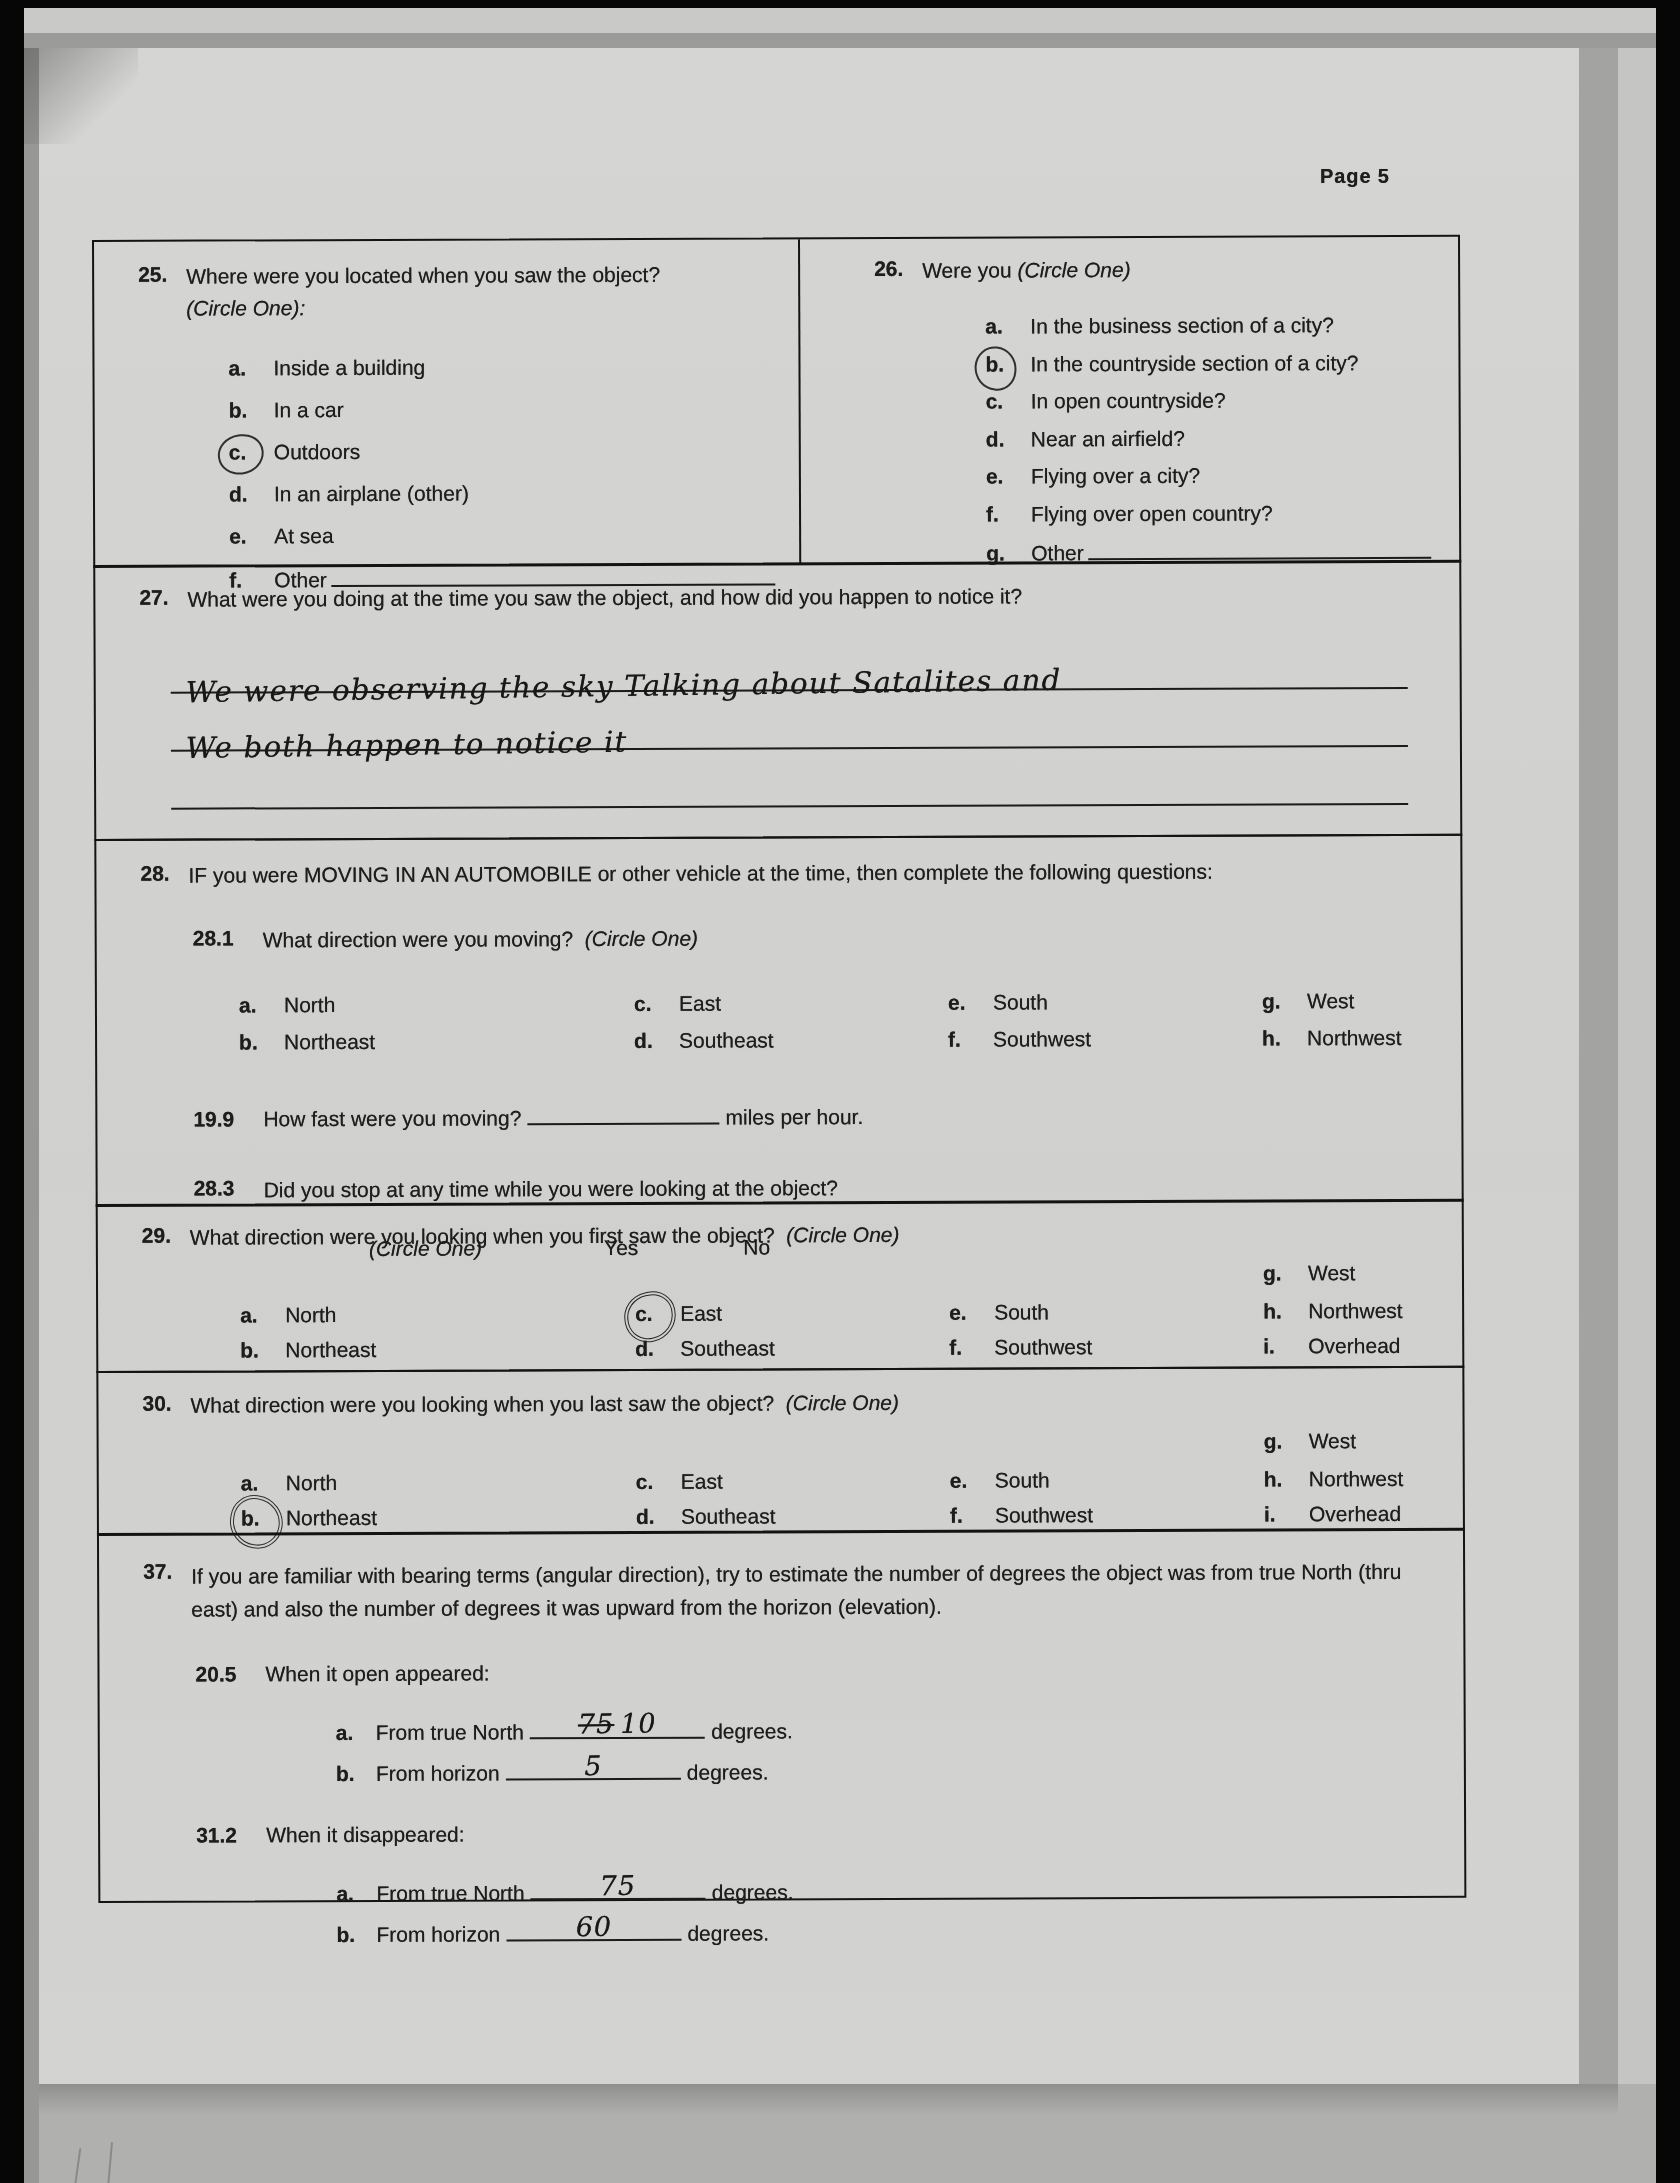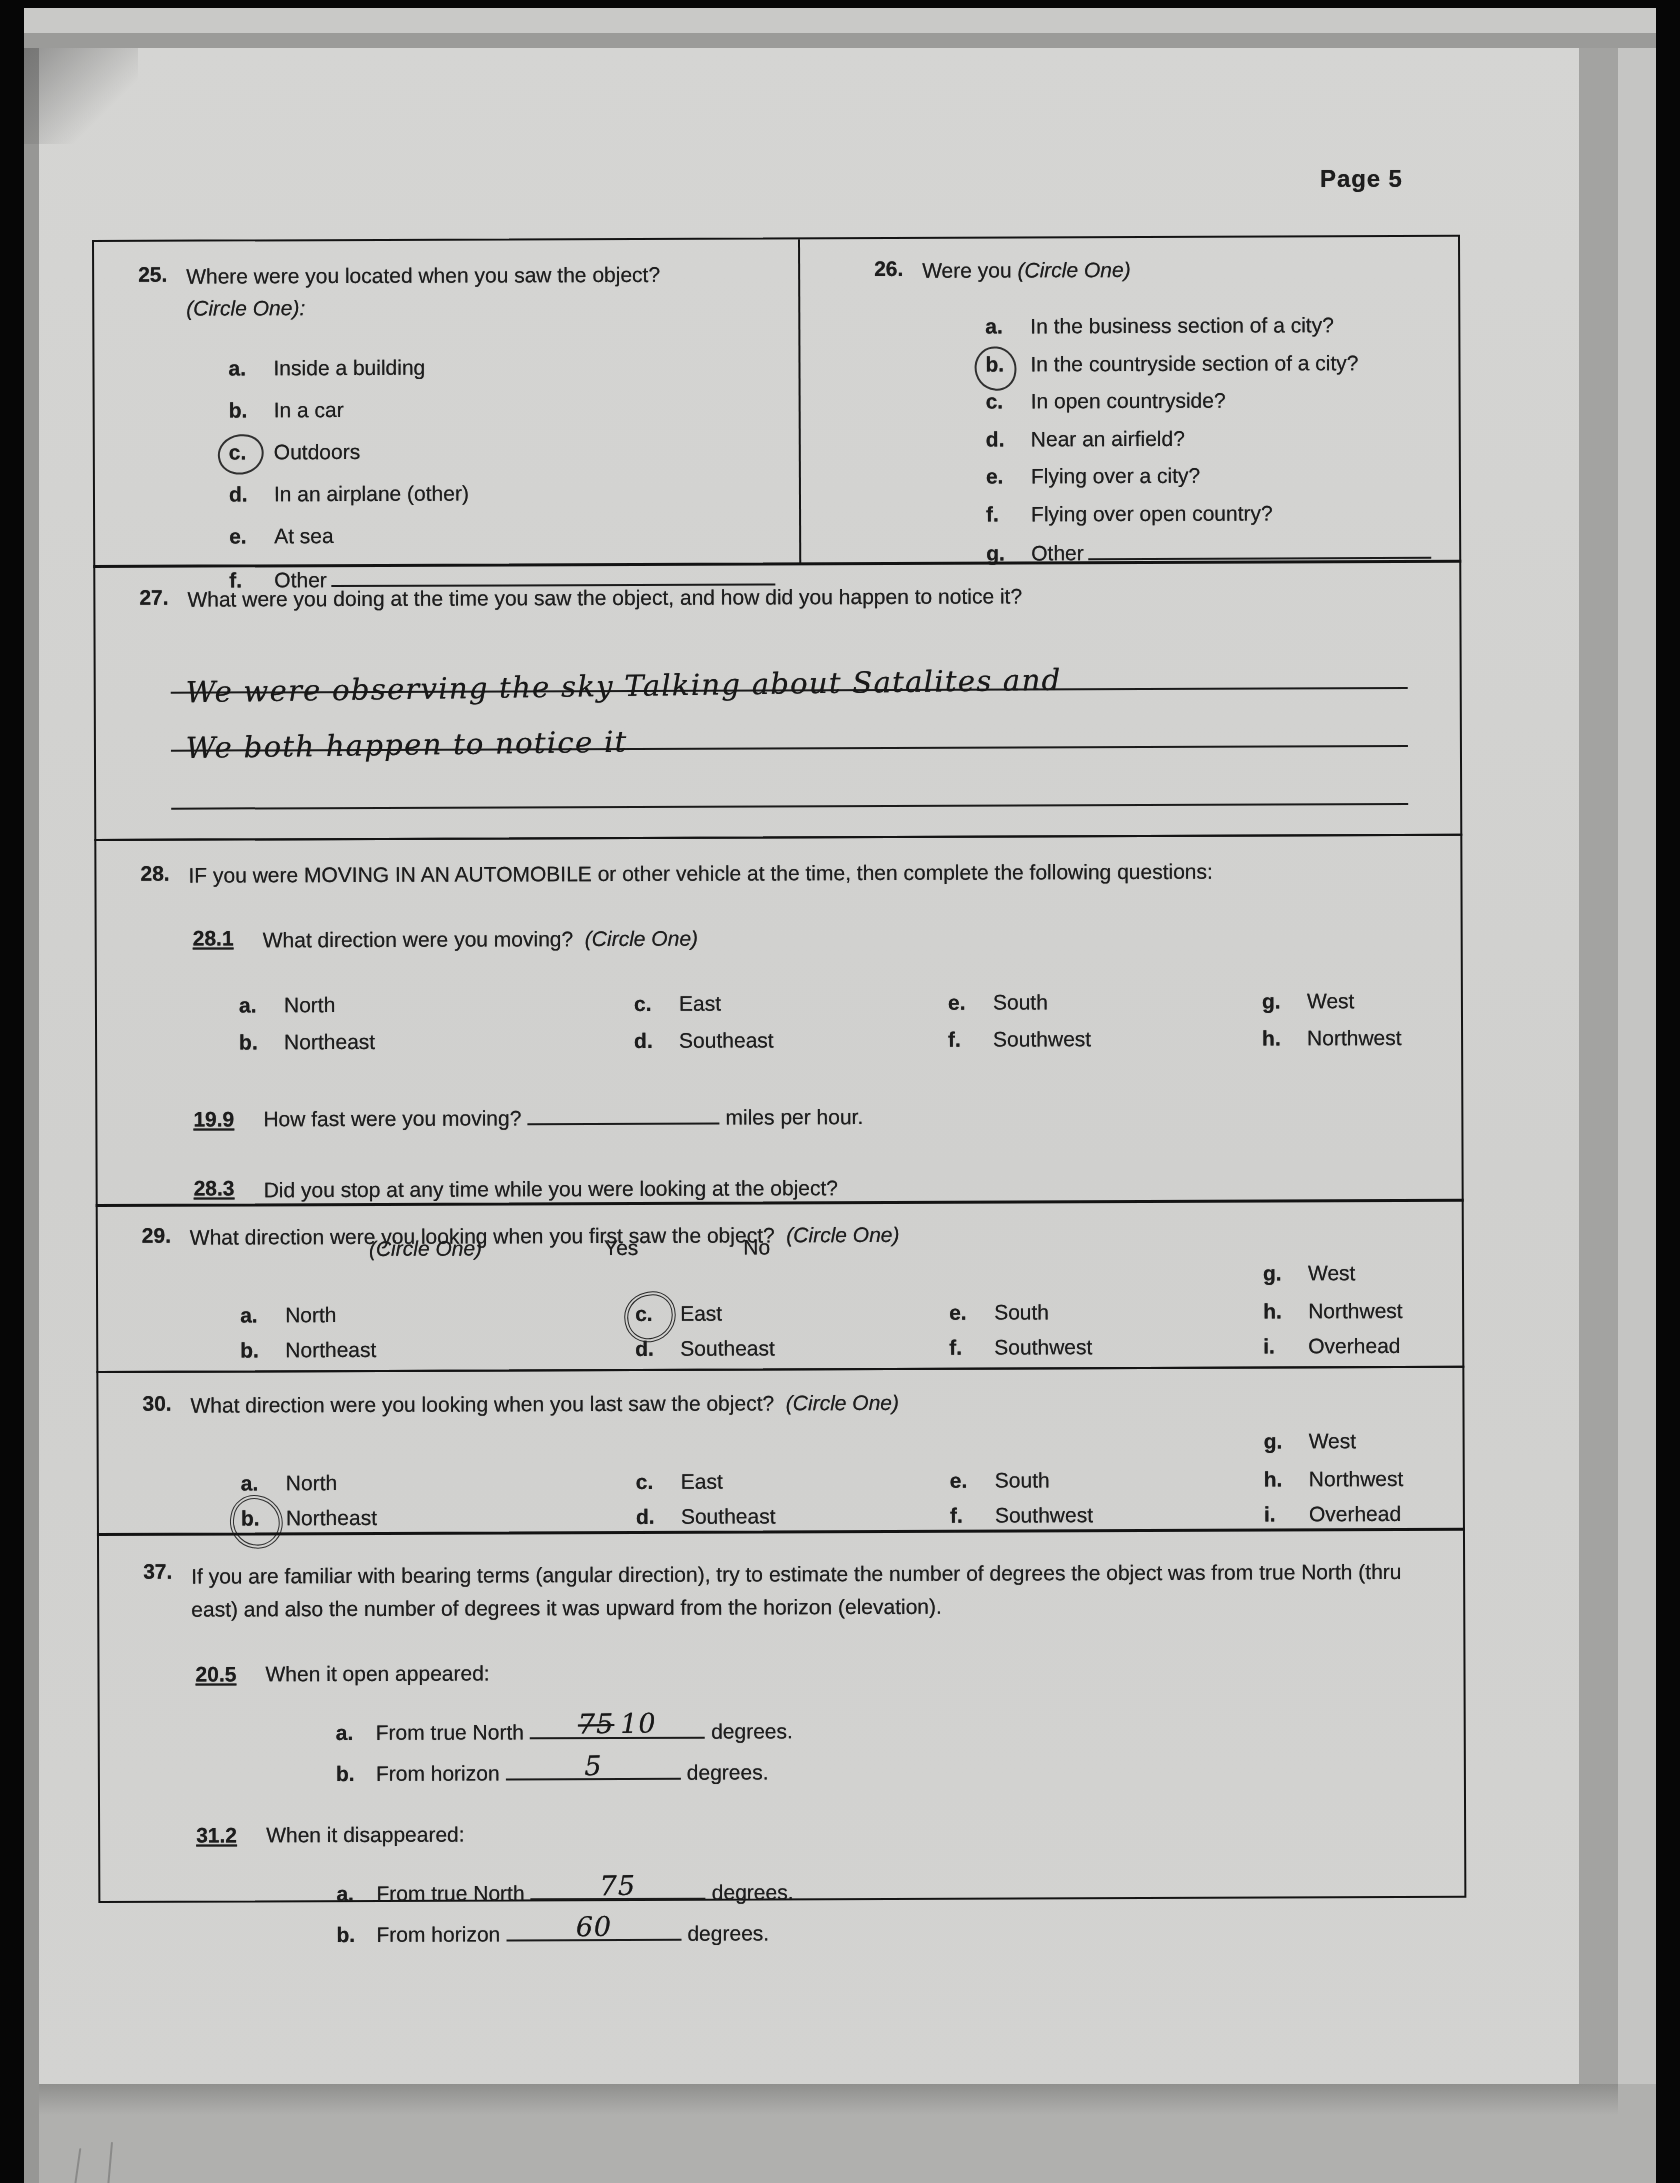--- a/index.html
+++ b/index.html
@@ -21,32 +21,32 @@
                   background:linear-gradient(180deg,#8f8f8d,rgba(143,143,141,0)); }
   .corner-shade { position:absolute; left:24px; top:48px; width:114px; height:96px;
                   background:linear-gradient(135deg,rgba(90,90,90,.55),rgba(90,90,90,0) 70%); }
   
   .scratch { position:absolute; background:rgba(60,60,60,.32); border-radius:1.3px; }
   .s6 { left:76px; top:2148px; width:2.2px;  height:48px; transform:rotate(8deg); }
   .s7 { left:109px; top:2142px; width:2.2px;  height:46px; transform:rotate(5deg); }
 
   .ink { text-shadow: 0 0 0.4px rgba(25,25,25,.65), 0 0 1.3px rgba(25,25,25,.16); }
 
-  .page-label { position:absolute; left:1320px; top:165px; font-size:24px; font-weight:bold;
+  .page-label { position:absolute; left:1320px; top:165px; font-size:20px; font-weight:bold;
                 letter-spacing:0.9px; }
 
   
   .form { position:absolute; left:92px; top:240px; width:1368px;
           transform:rotate(-0.22deg); transform-origin:top left; font-size:21px; }
   .box  { box-sizing:border-box; border:2.6px solid #141414; margin-top:-2.6px; position:relative; }
   .box:first-child { margin-top:0; }
 
   .qrow { display:flex; align-items:flex-start; }
   .qnum { flex:none; width:48px; font-weight:bold; }
-  .qnum.wide { width:70px;text-decoration:underline; }
+  .qnum.wide { width:70px; }
   .qtext { flex:1; line-height:27px; }
   .circinstr { font-style:italic; }
 
   
   .opt { display:flex; align-items:baseline; line-height:24.5px; }
   .ltrbox { flex:none; width:45px; position:relative; font-weight:bold; }
   .fill { flex:1; border-bottom:2.2px solid #1b1b1b; height:19px; margin:0 6.1px 0 4.4px; }
 
   
   .circ { position:absolute; left:-11.4px; top:-6.1px; width:42px; height:36px;

